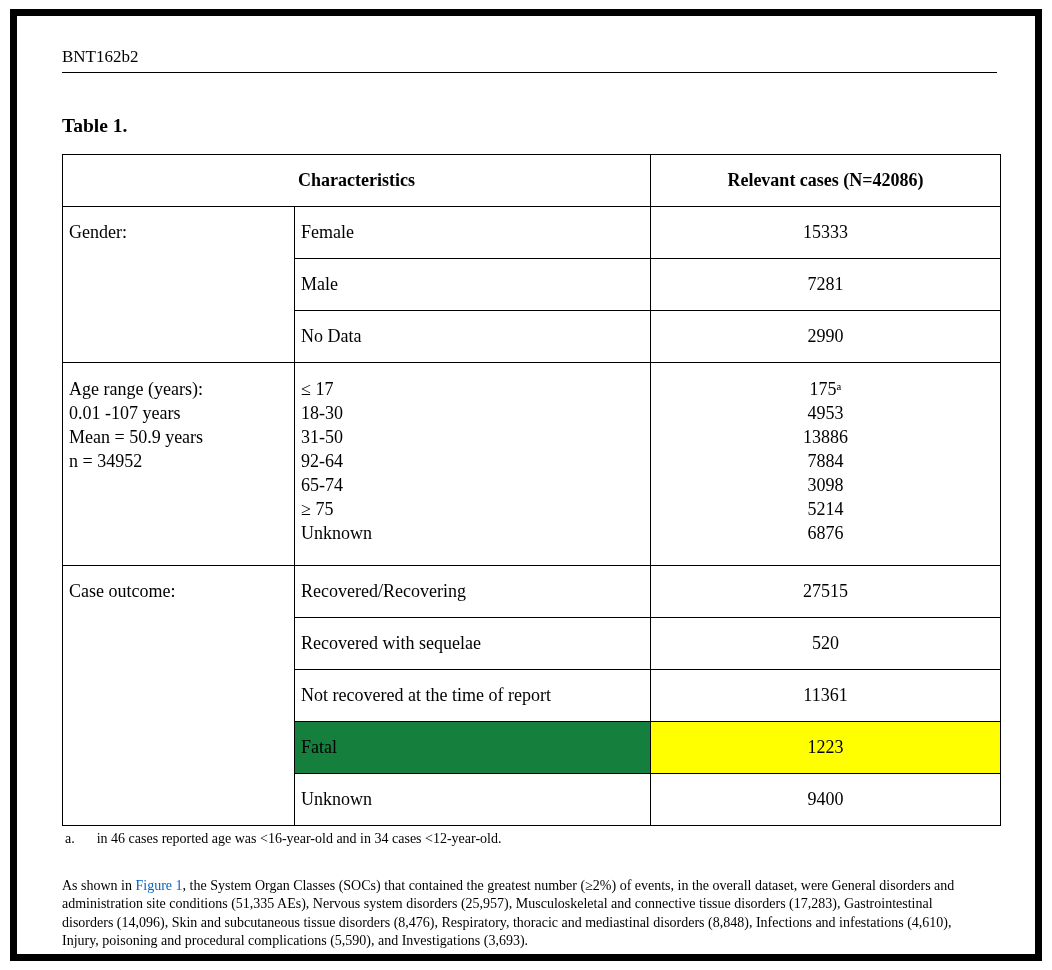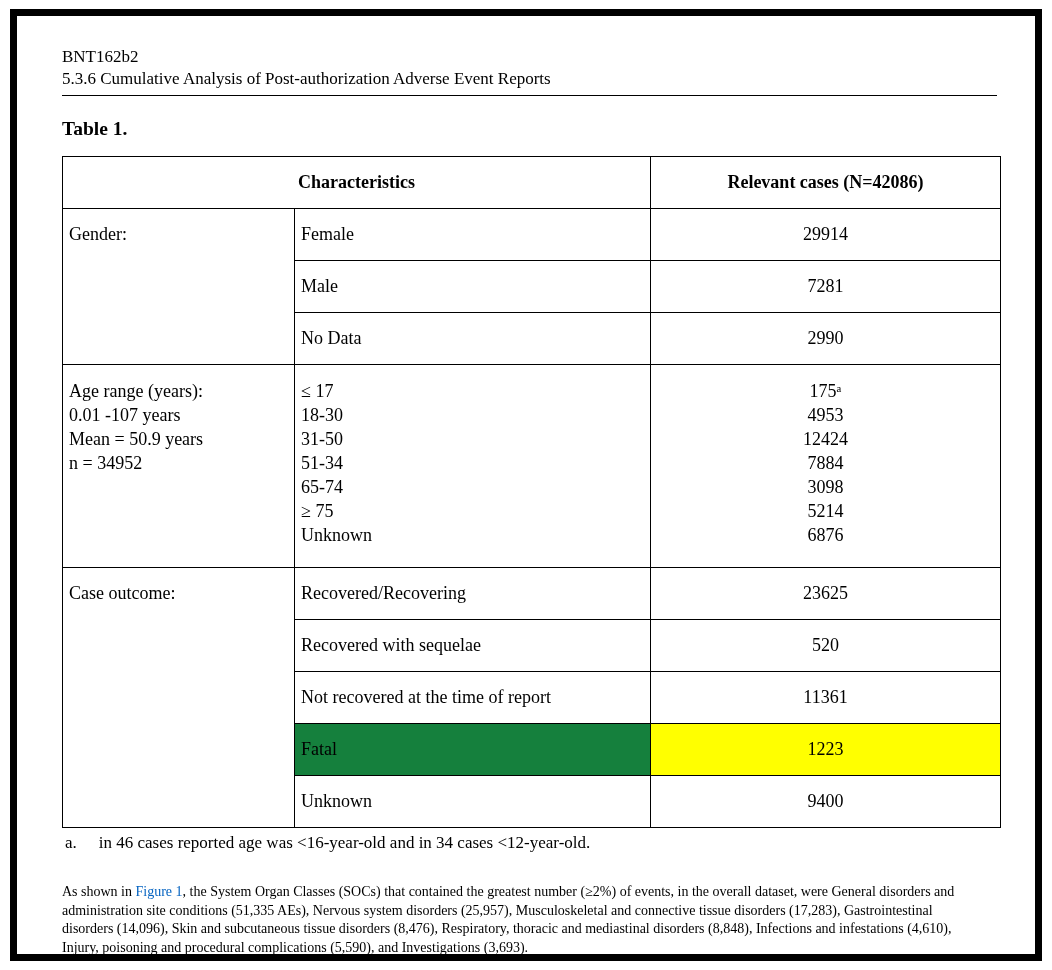--- a/index.html
+++ b/index.html
@@ -19,21 +19,21 @@
     overflow: hidden;
   }
   .doc-header {
     font-size: 17px;
     line-height: 1.32;
     border-bottom: 1.5px solid #000;
     padding-bottom: 4px;
   }
   .intro { margin-top: 34px; font-size: 19px; }
   .caption {
-    margin-top: 20px;
+    margin-top: 40px;
     display: flex;
     font-weight: bold;
     font-size: 19.5px;
     line-height: 1.35;
   }
   .caption-label { width: 112px; flex: none; }
   .caption-title { width: 728px; }
   table.data-table {
     margin-top: 14px;
     border-collapse: collapse;
@@ -47,33 +47,32 @@
   table.data-table td {
     border: 1px solid #000;
     padding: 14px 6px;
     vertical-align: top;
     line-height: 23px;
   }
   tr.hdr td { text-align: center; font-weight: bold; }
   .cval { text-align: center; }
   .agecell { padding-bottom: 20px !important; }
   .agecell div { line-height: 24px; }
-  .footnote { font-size: 17px; margin-top: 5px; padding-left: 3px; }
+  .footnote { font-size: 14px; margin-top: 5px; padding-left: 3px; }
   .fn-marker { margin-right: 22px; }
   .para { margin-top: 30px; font-size: 14px; line-height: 1.32; width: 925px; }
   a.figlink { text-decoration: none; cursor: pointer; }
 </style>
 </head>
 <body>
 
 <div class="frame">
 
   <div class="doc-header">
     <div>BNT162b2</div>
-    <div>5.3.6 Cumulative Analysis of Post-authorization Adverse Event Reports</div>
   </div>
 
 
   <div class="caption">
     <span class="caption-label">Table 1.</span>
   </div>
 
   <table class="data-table">
     <colgroup>
         <col class="c1">
@@ -82,21 +81,21 @@
       </colgroup>
     <tbody>
       <tr class="hdr">
         <td colspan="2">Characteristics</td>
         <td>Relevant cases (N=42086)</td>
       </tr>
 
       <tr>
         <td rowspan="3">Gender:</td>
         <td>Female</td>
-        <td class="cval">29914</td>
+        <td class="cval">15333</td>
       </tr>
       <tr>
         <td>Male</td>
         <td class="cval">7281</td>
       </tr>
       <tr>
         <td>No Data</td>
         <td class="cval">2990</td>
       </tr>
 
@@ -104,40 +103,40 @@
         <td class="agecell">
           <div>Age range (years):</div>
           <div>0.01 -107 years</div>
           <div>Mean = 50.9 years</div>
           <div>n = 34952</div>
         </td>
         <td class="agecell">
           <div>≤ 17</div>
           <div>18-30</div>
           <div>31-50</div>
-          <div>51-34</div>
+          <div>92-64</div>
           <div>65-74</div>
           <div>≥ 75</div>
           <div>Unknown</div>
         </td>
         <td class="agecell cval">
           <div>175ᵃ</div>
           <div>4953</div>
-          <div>12424</div>
+          <div>13886</div>
           <div>7884</div>
           <div>3098</div>
           <div>5214</div>
           <div>6876</div>
         </td>
       </tr>
 
       <tr>
         <td rowspan="5">Case outcome:</td>
         <td>Recovered/Recovering</td>
-        <td class="cval">23625</td>
+        <td class="cval">27515</td>
       </tr>
       <tr>
         <td>Recovered with sequelae</td>
         <td class="cval">520</td>
       </tr>
       <tr>
         <td>Not recovered at the time of report</td>
         <td class="cval">11361</td>
       </tr>
       <tr>

